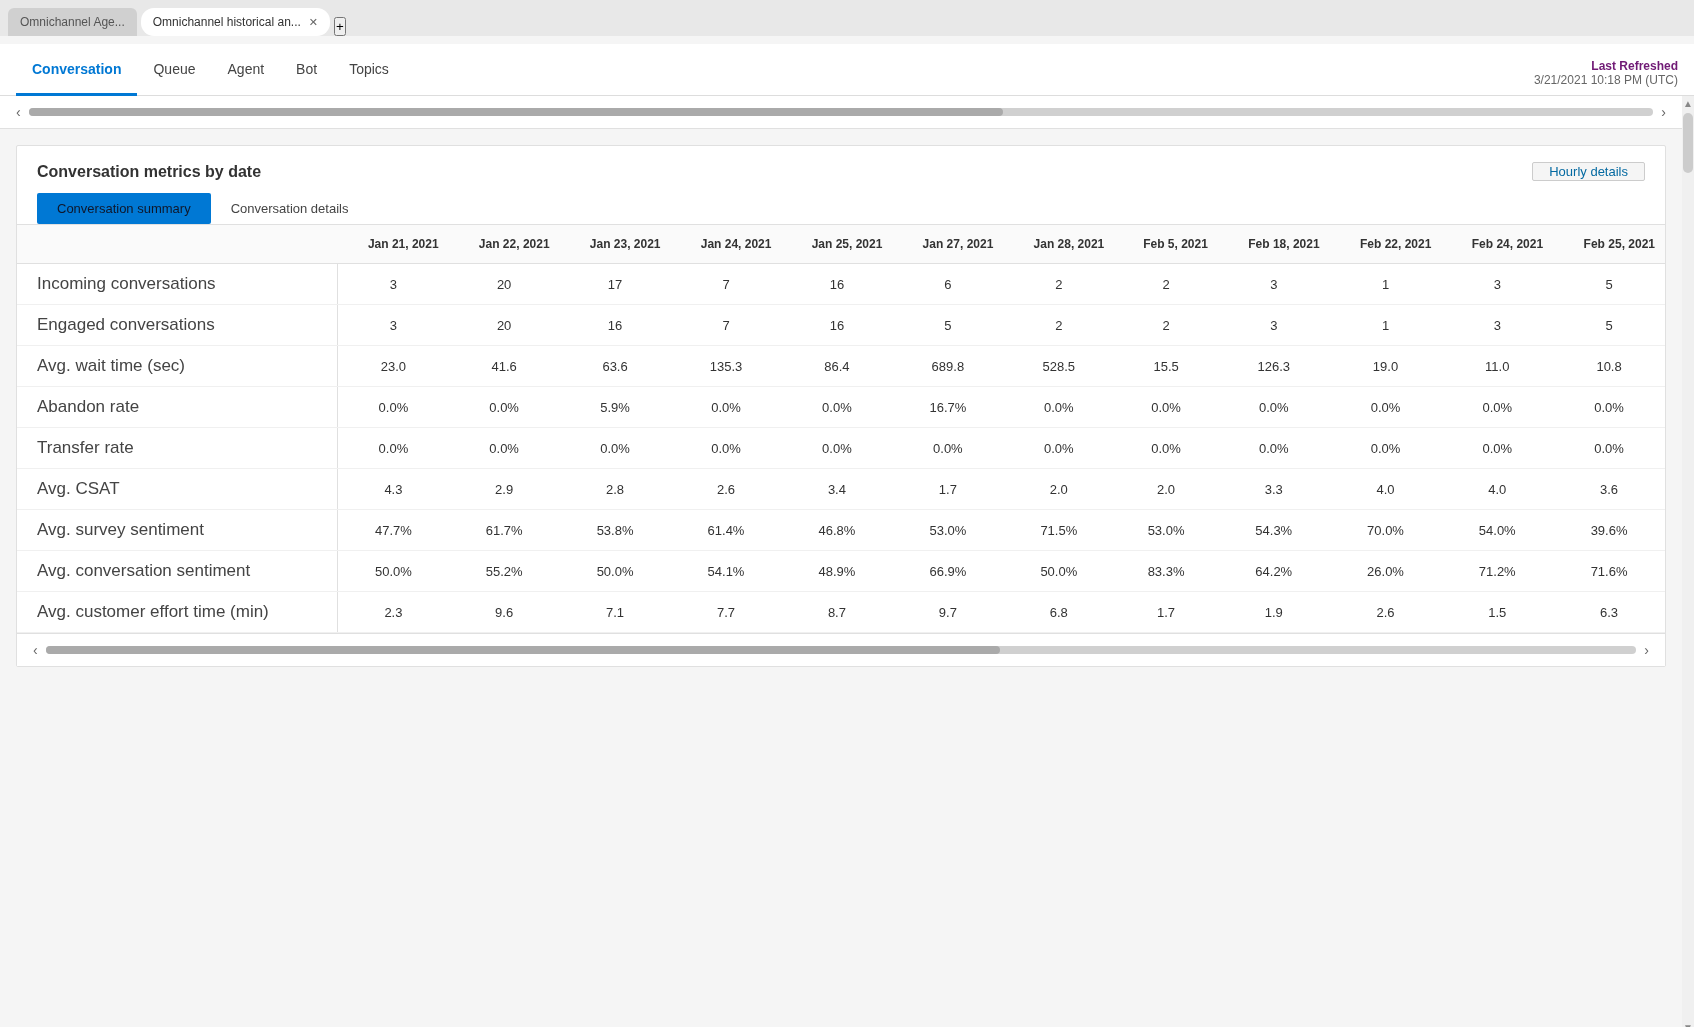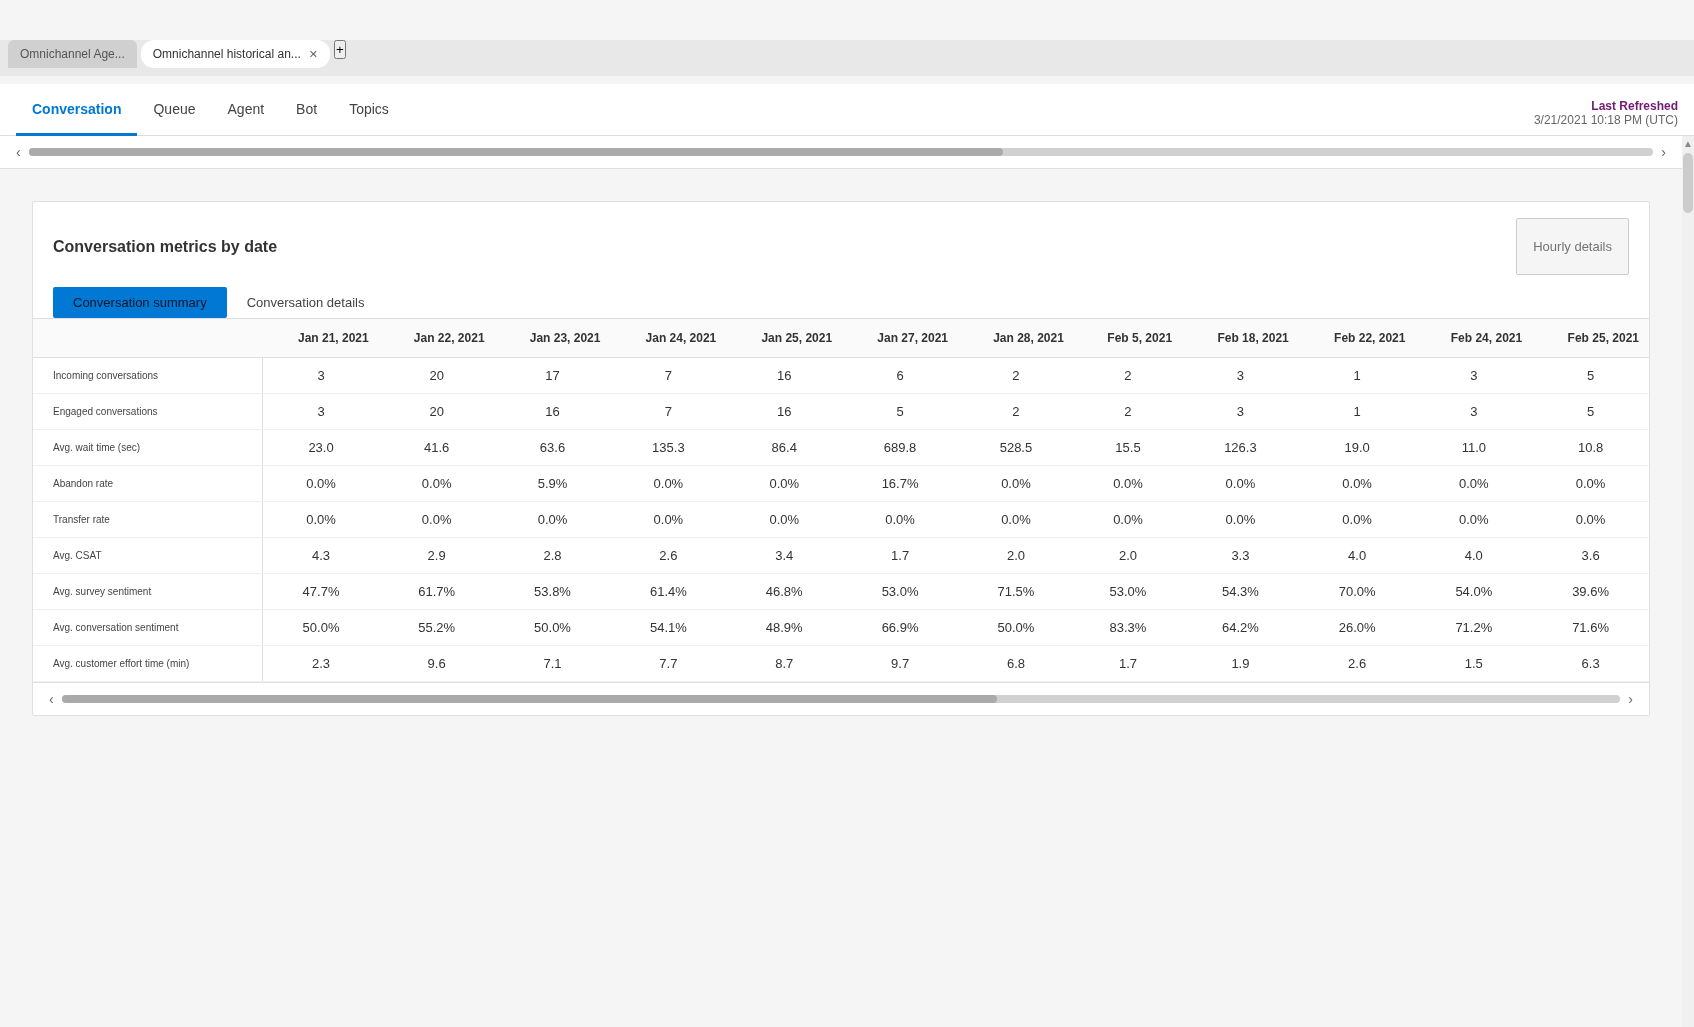--- a/index.html
+++ b/index.html
@@ -1,26 +1,25 @@
 <!DOCTYPE html>
 <html><head>
   <meta charset="utf-8">
   <style>
     * { box-sizing: border-box; margin: 0; padding: 0; }
     body { font-family: 'Segoe UI', Arial, sans-serif; font-size: 13px; background: #f5f5f5; color: #333; overflow: hidden; }
 
     
     .browser-tabs {
       display: flex;
-      align-items: flex-start;
+      align-items: flex-end;
       background: #e8e8e8;
       height: 36px;
       padding: 0 8px;
       gap: 4px;
-      margin-top: 40px;
     }
     .browser-tab {
       display: flex;
       align-items: center;
       height: 28px;
       padding: 0 12px;
       border-radius: 6px 6px 0 0;
       font-size: 12px;
       cursor: pointer;
       gap: 8px;
@@ -110,41 +109,41 @@
     .scroll-thumb {
       width: 60%;
       height: 100%;
       background: #aaa;
       border-radius: 4px;
     }
 
     
     .table-section {
       background: #fff;
-      margin: 32px;
+      margin: 16px;
       border: 1px solid #e0e0e0;
       border-radius: 2px;
     }
 
     .table-header {
       display: flex;
       align-items: center;
       justify-content: space-between;
       padding: 16px 20px 12px;
     }
     .table-title {
       font-size: 16px;
       font-weight: 600;
       color: #333;
     }
     .hourly-btn {
-      padding: 20px 16px;
+      padding: 1px 16px;
       border: 1px solid #ccc;
       background: #f5f5f5;
-      color: #737373;
+      color: #0369a1;
       border-radius: 2px;
       cursor: pointer;
       font-size: 13px;
     }
 
     
     .sub-tabs {
       display: flex;
       padding: 0 20px;
       border-bottom: 1px solid #e0e0e0;
@@ -192,21 +191,21 @@
       padding: 10px 10px;
       text-align: center;
       font-size: 13px;
       color: #333;
       border-bottom: 1px solid #f0f0f0;
     }
     .data-table td.row-label {
       text-align: left;
       padding-left: 20px;
       color: #444;
-      font-size: 10px;
+      font-size: 17px;
       border-right: 1px solid #e0e0e0;
     }
 
     
     .bottom-scrollbar {
       background: #fff;
       border-top: 1px solid #e0e0e0;
       padding: 8px 16px;
       display: flex;
       align-items: center;

